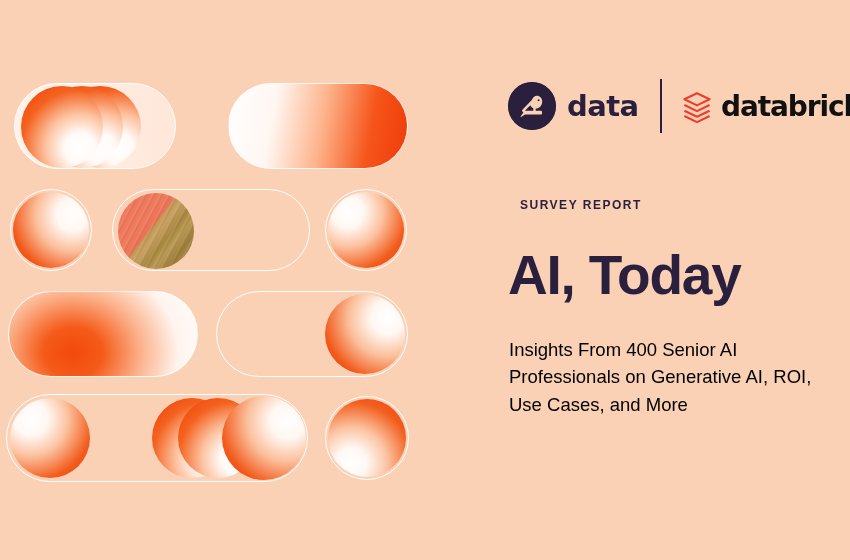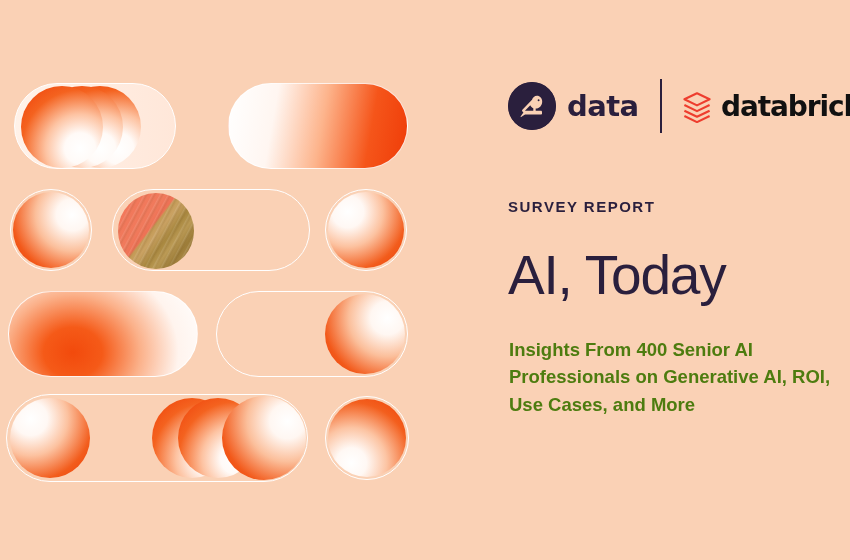--- a/index.html
+++ b/index.html
@@ -175,47 +175,47 @@
   .databricks-wordmark {
     font-family: "DejaVu Sans", sans-serif;
     font-size: 28px;
     font-weight: 700;
     color: #111111;
     letter-spacing: -1.1px;
   }
 
   .eyebrow {
     position: absolute;
-    left: 0;
+    left: 12px;
     top: 198px;
-    font-size: 15px;
+    font-size: 12px;
     font-weight: 700;
     letter-spacing: 1.5px;
     color: #2a1f3d;
   }
 
   .report-title {
     position: absolute;
     left: 0;
     top: 248px;
     font-size: 55px;
-    font-weight: 400;
+    font-weight: 700;
     letter-spacing: -1.2px;
     color: #2a1f3d;
     line-height: 1;
   }
 
   .subtitle {
     position: absolute;
     left: 1px;
     top: 336px;
     font-size: 18.5px;
-    font-weight: 700;
+    font-weight: 400;
     line-height: 1.48;
-    color: #4d7c0f;
+    color: #000000;
     width: 330px;
   }
 </style>
 </head>
 <body>
 
 <div class="cover">
 
   <div class="graphic-panel">
 

